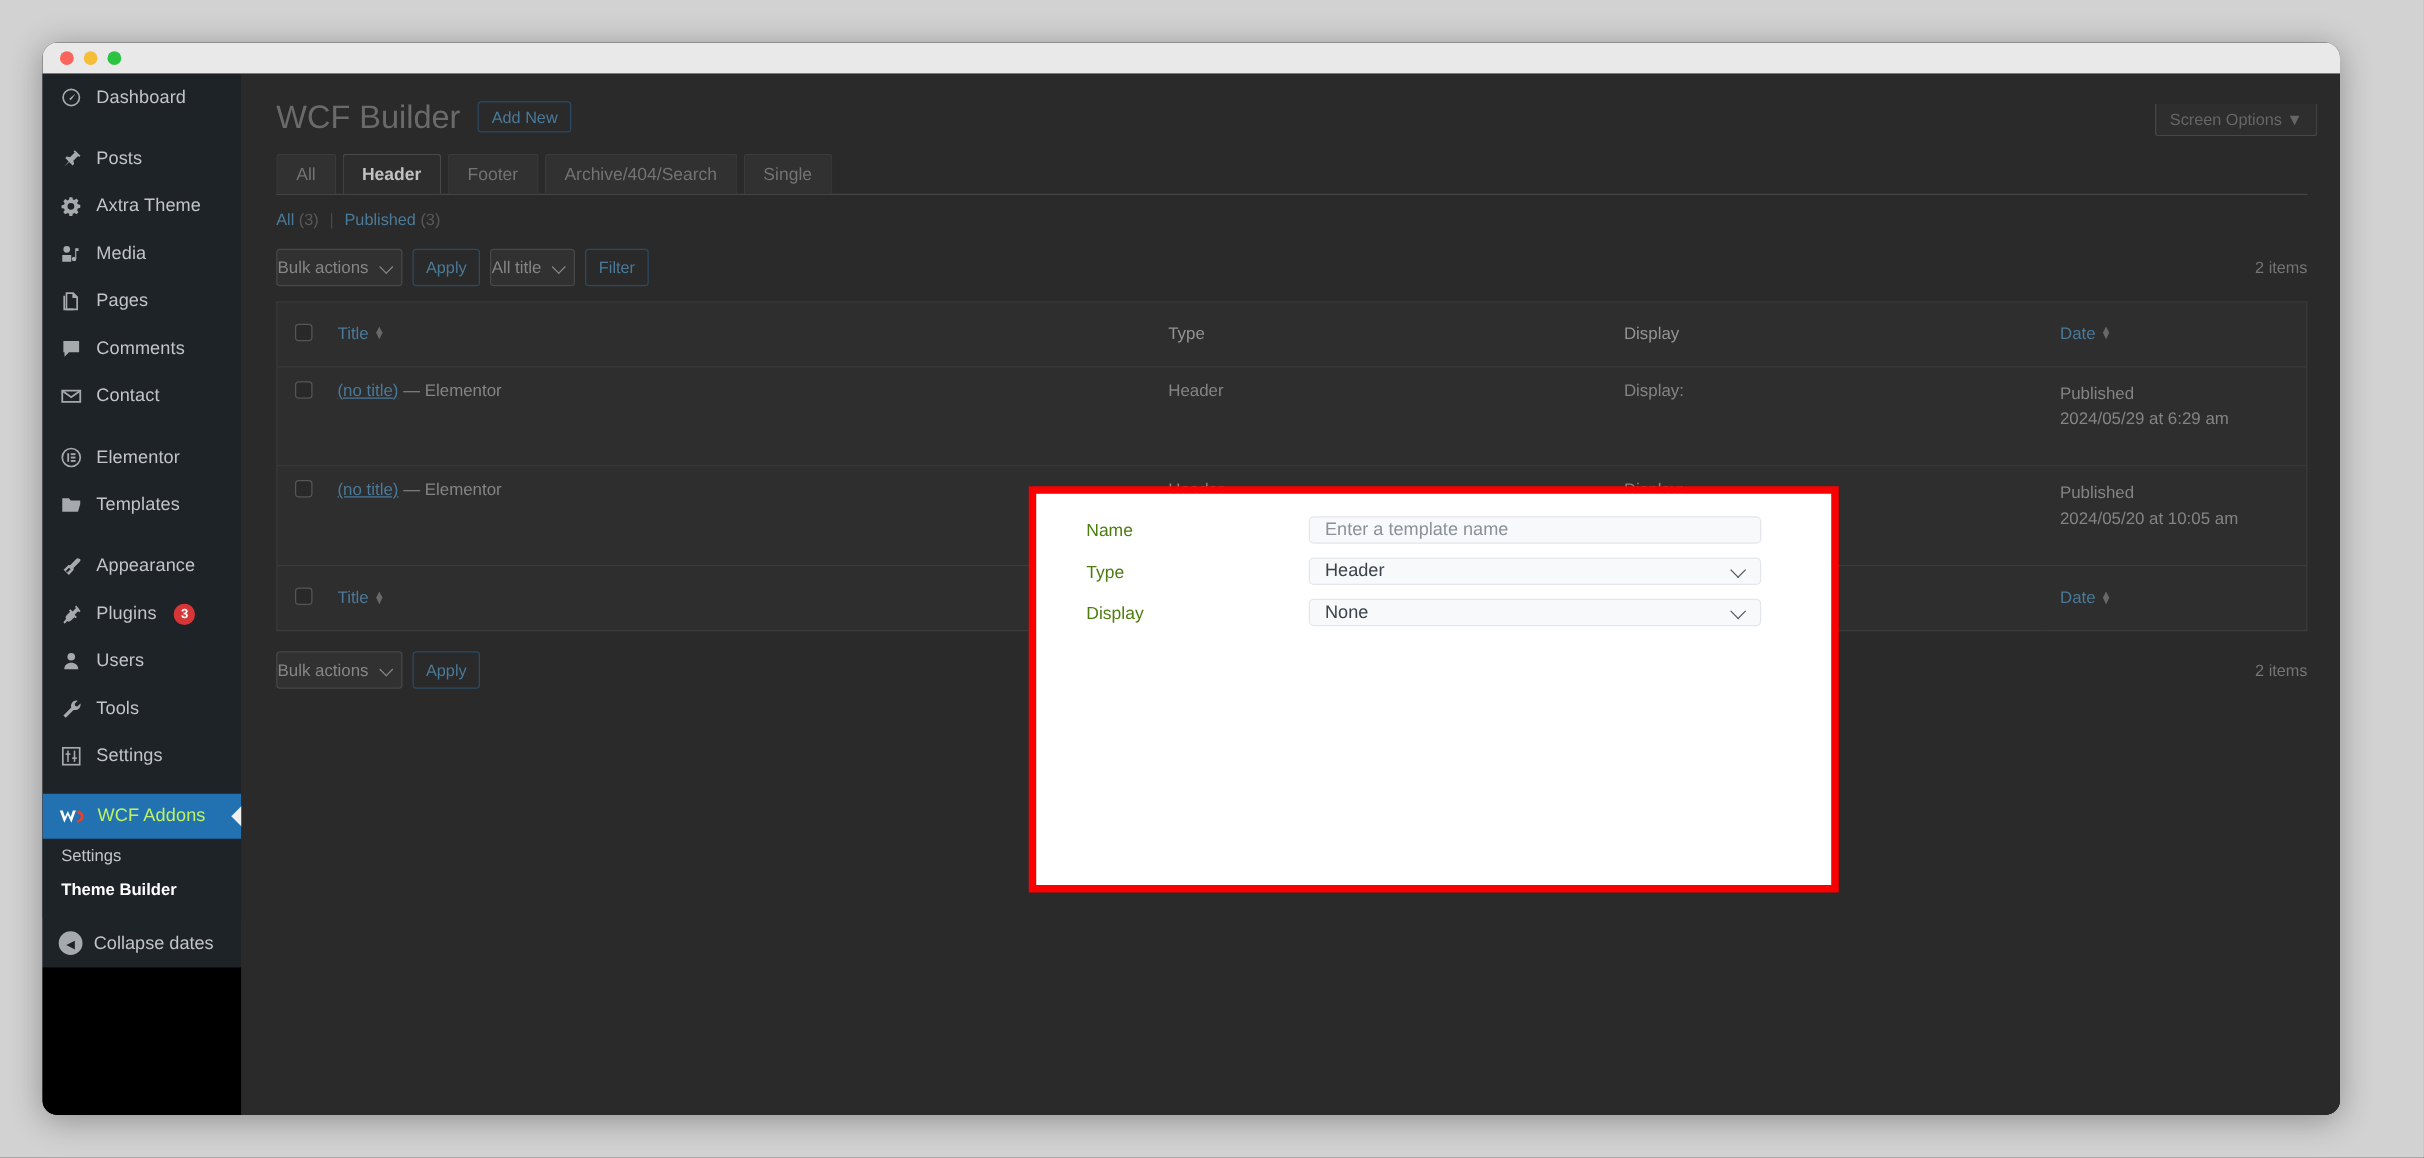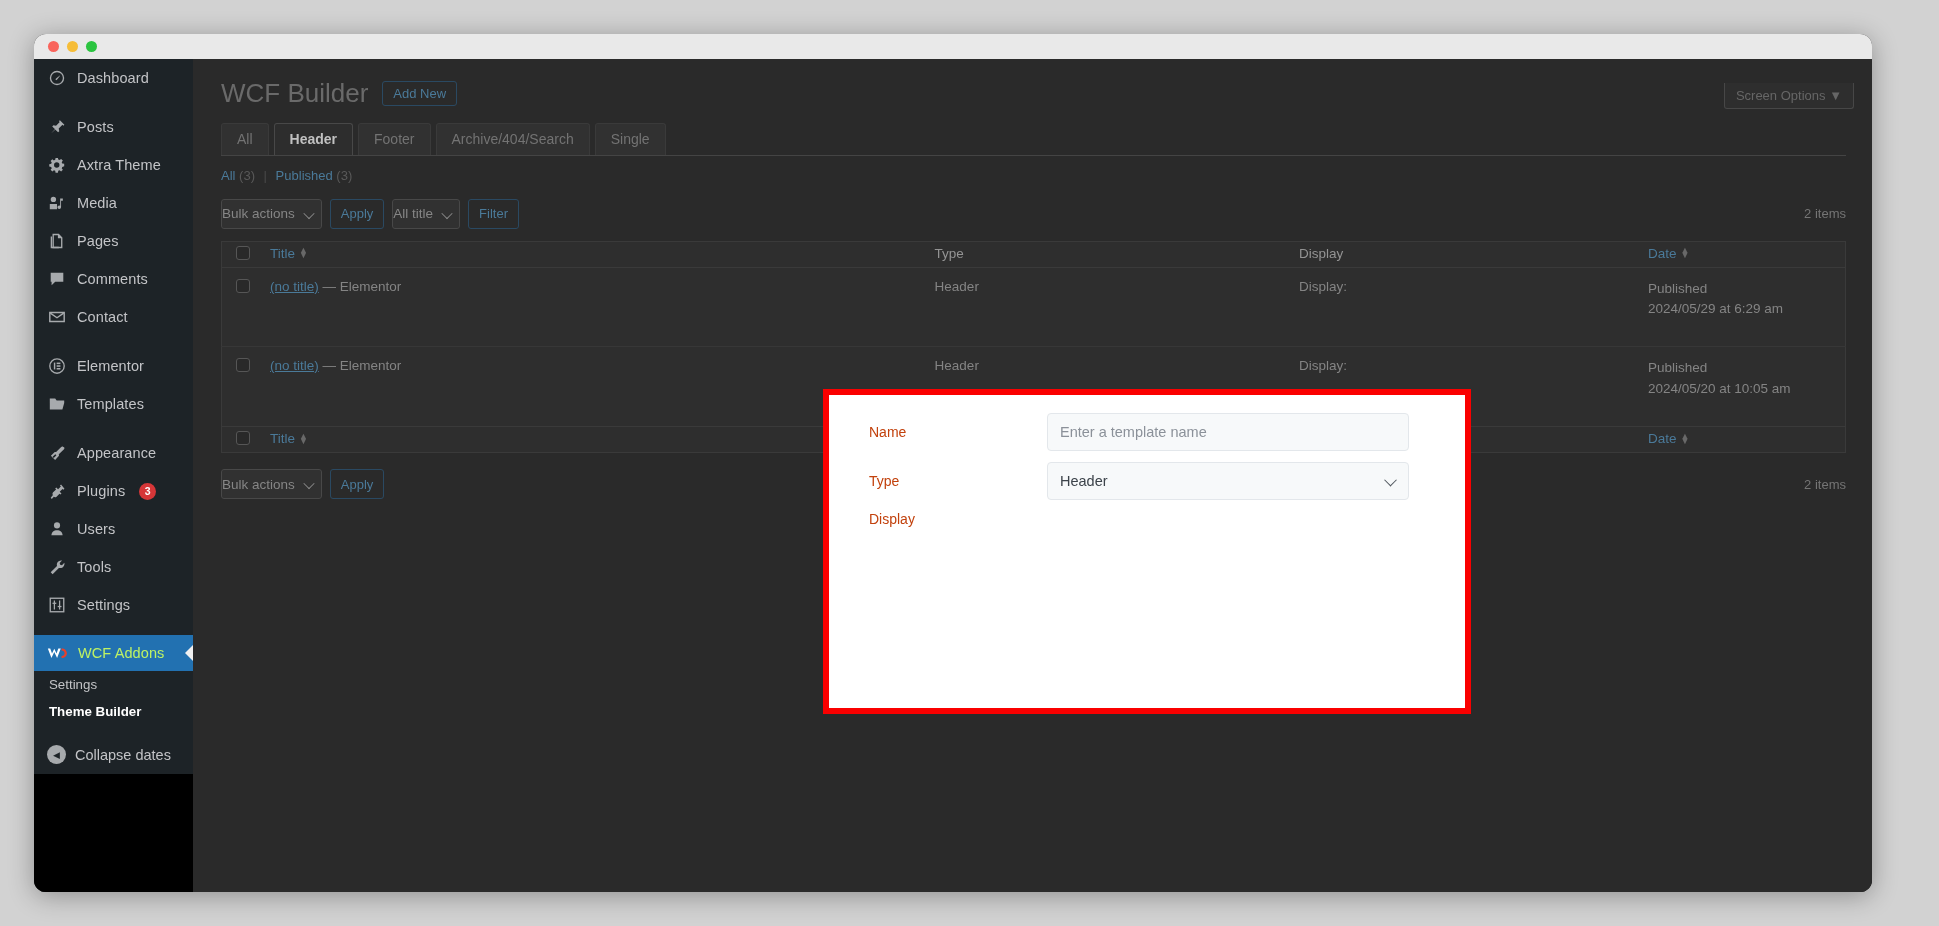--- a/index.html
+++ b/index.html
@@ -150,21 +150,21 @@
   .ghost-btn {
     border: 1px solid #2c4d66; color: #4e7fa0; background: transparent;
     border-radius: 3px; height: 30px; padding: 0 10px; font-size: 13px; cursor: pointer;
   }
   .items-count { position: absolute; right: 0; font-size: 13px; color: #7a7a7a; }
 
   
   table.wp-list { width: 100%; border-collapse: collapse; margin-top: 12px;
     border: 1px solid #3d3d3d; background: #303030; }
   table.wp-list th, table.wp-list td {
-    text-align: left; font-size: 13.5px; padding: 4px 10px;
+    text-align: left; font-size: 13.5px; padding: 17px 10px;
     color: #8a8a8a; font-weight: normal; vertical-align: top;
   }
   table.wp-list thead th, table.wp-list tfoot th {
     border-bottom: 1px solid #3d3d3d; color: #9a9a9a;
   }
   table.wp-list tfoot th { border-bottom: none; border-top: 1px solid #3d3d3d; }
   table.wp-list tbody tr { border-bottom: 1px solid #3a3a3a; }
   table.wp-list tbody td { height: 48px; padding-top: 11px; padding-bottom: 26px; }
   .cb-col { width: 34px; padding-left: 14px !important; }
   .chk {
@@ -194,24 +194,24 @@
     padding: 17px 21px 16px 23px; border-bottom: 1px solid #e6e6e6;
   }
   .modal-title { font-size: 16.5px; font-weight: bold; color: #1d2327; }
   .close-x {
     width: 24px; height: 24px; cursor: pointer;
     display: flex; align-items: center; justify-content: center;
     font-size: 19px; color: #1d2327; line-height: 1;
   }
   .modal-body { padding: 18px 22px 0 22px; flex: 1 1 auto; }
   .field-row { display: flex; align-items: center; margin-bottom: 11px; }
-  .field-label { width: 196px; font-size: 14px; color: #c2410c; padding-left: 18px; }
+  .field-label { width: 196px; font-size: 14px; color: #4d7c0f; padding-left: 18px; }
   .field-ctl { flex: 1 1 auto; max-width: 362px; }
   .field-ctl input, .field-ctl .fake-select {
-    width: 100%; height: 38px; background: #f7f9fa;
+    width: 100%; height: 22px; background: #f7f9fa;
     border: 1px solid #e3e7eb; border-radius: 4px;
     font-size: 14.5px; color: #3c434a; padding: 0 12px;
     font-family: inherit; display: flex; align-items: center;
   }
   .field-ctl input::placeholder { color: #8b9199; }
   .fake-select { position: relative; cursor: pointer; }
   .fake-select .chev2 {
     position: absolute; right: 13px; top: 50%; margin-top: -4px;
     width: 9px; height: 9px;
   }
@@ -591,20 +591,26 @@
                 <div class="field-ctl">
                   <div class="fake-select">
                     <span>Header</span>
                     <span class="chev2"></span>
                   </div>
                 </div>
               </div>
 
               <div class="field-row">
                 <div class="field-label">Display</div>
+                <div class="field-ctl">
+                  <div class="fake-select">
+                    <span>None</span>
+                    <span class="chev2"></span>
+                  </div>
+                </div>
               </div>
 
             </div>
 
 
           </div>
         </div>
 
       </div>
     </div>

